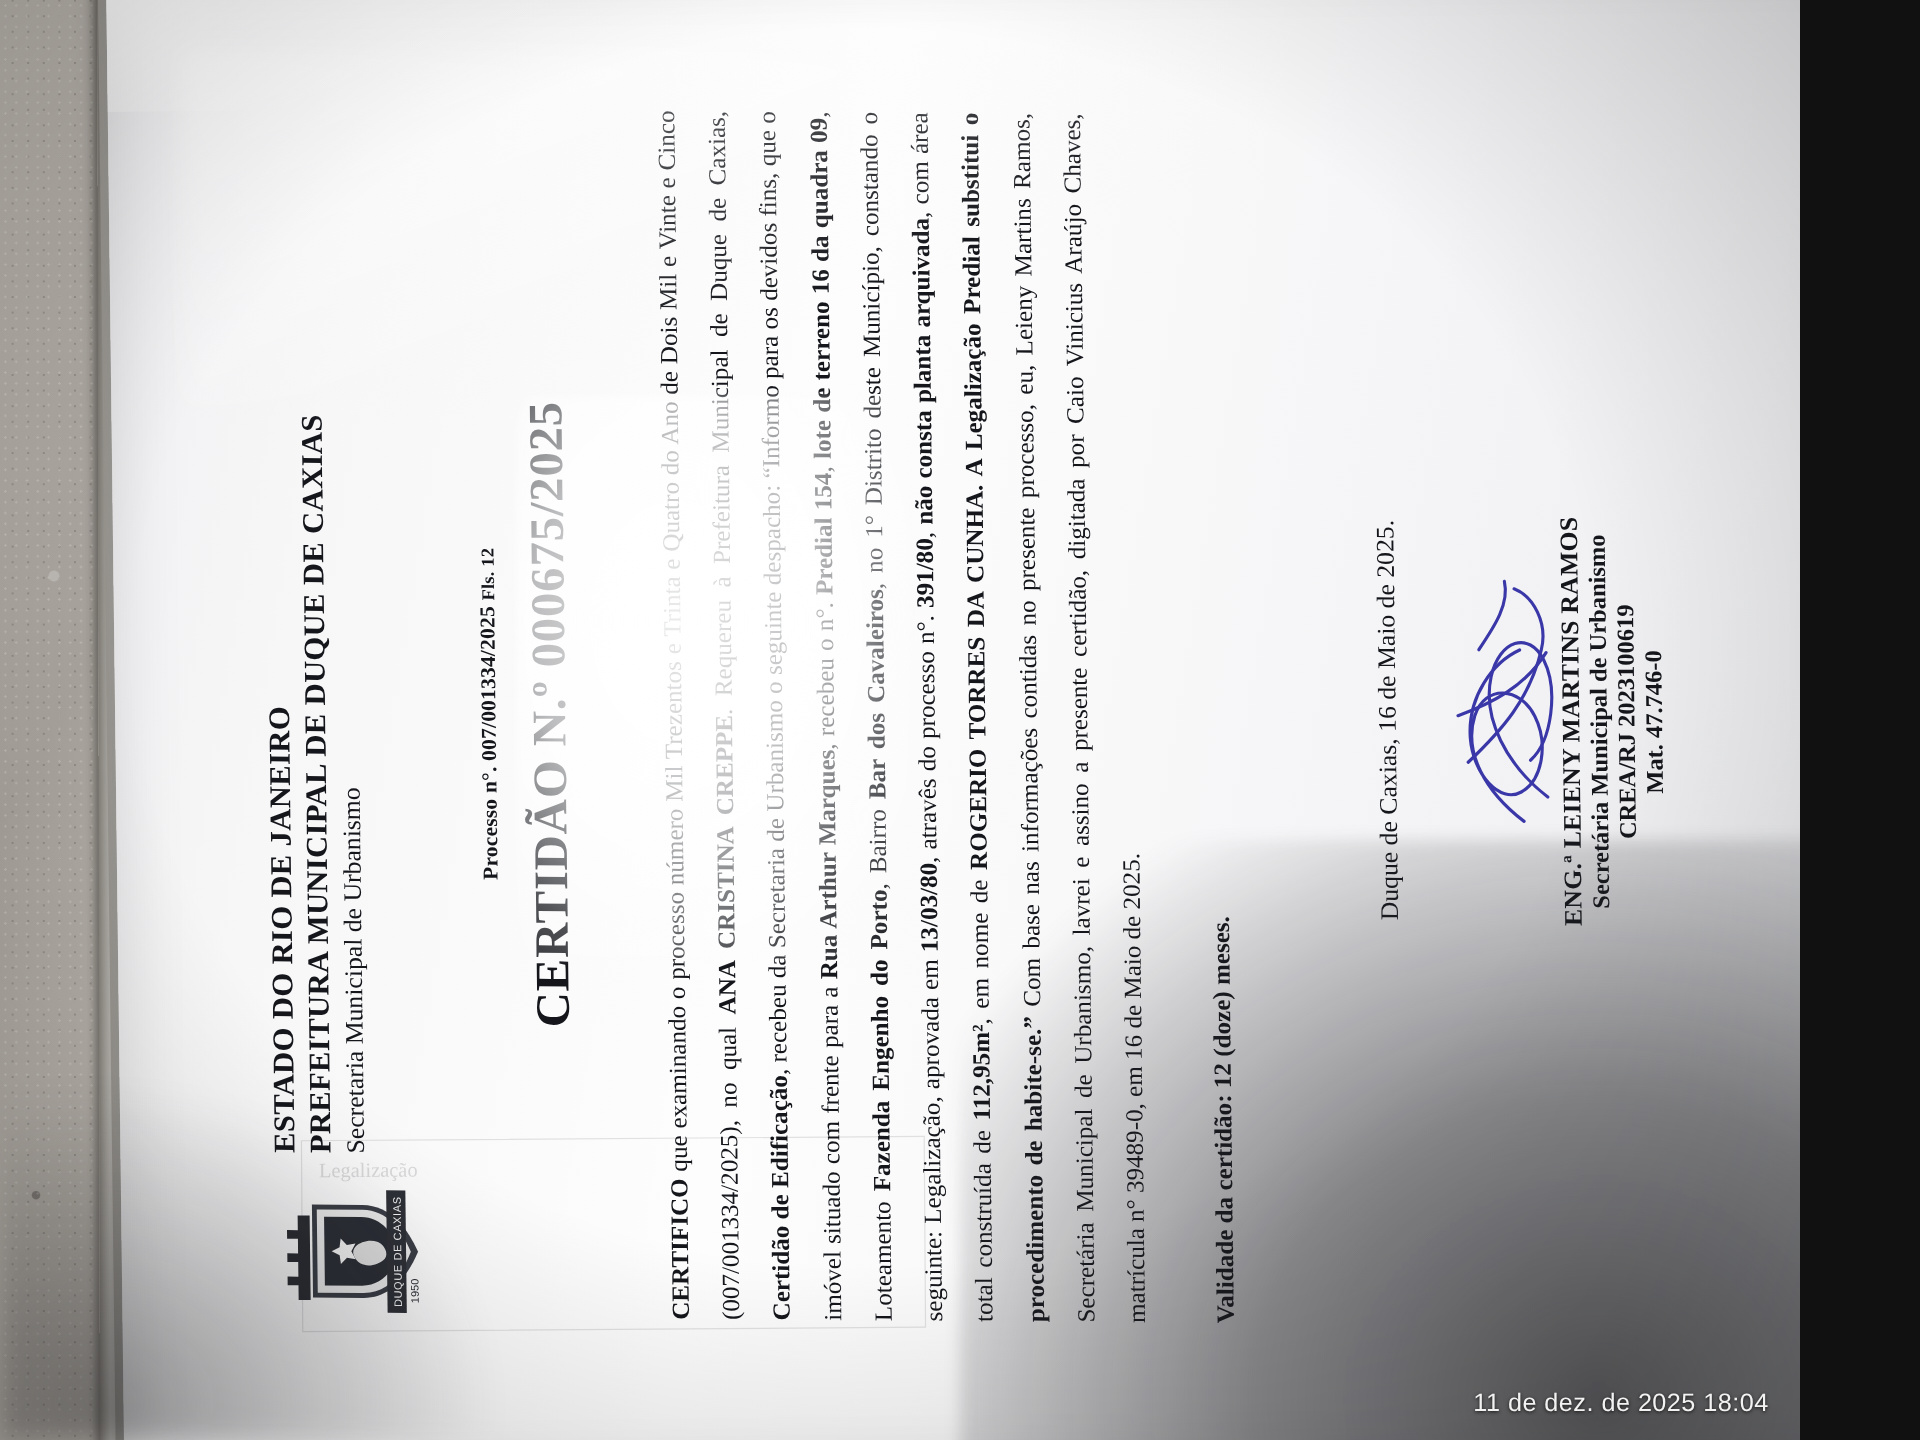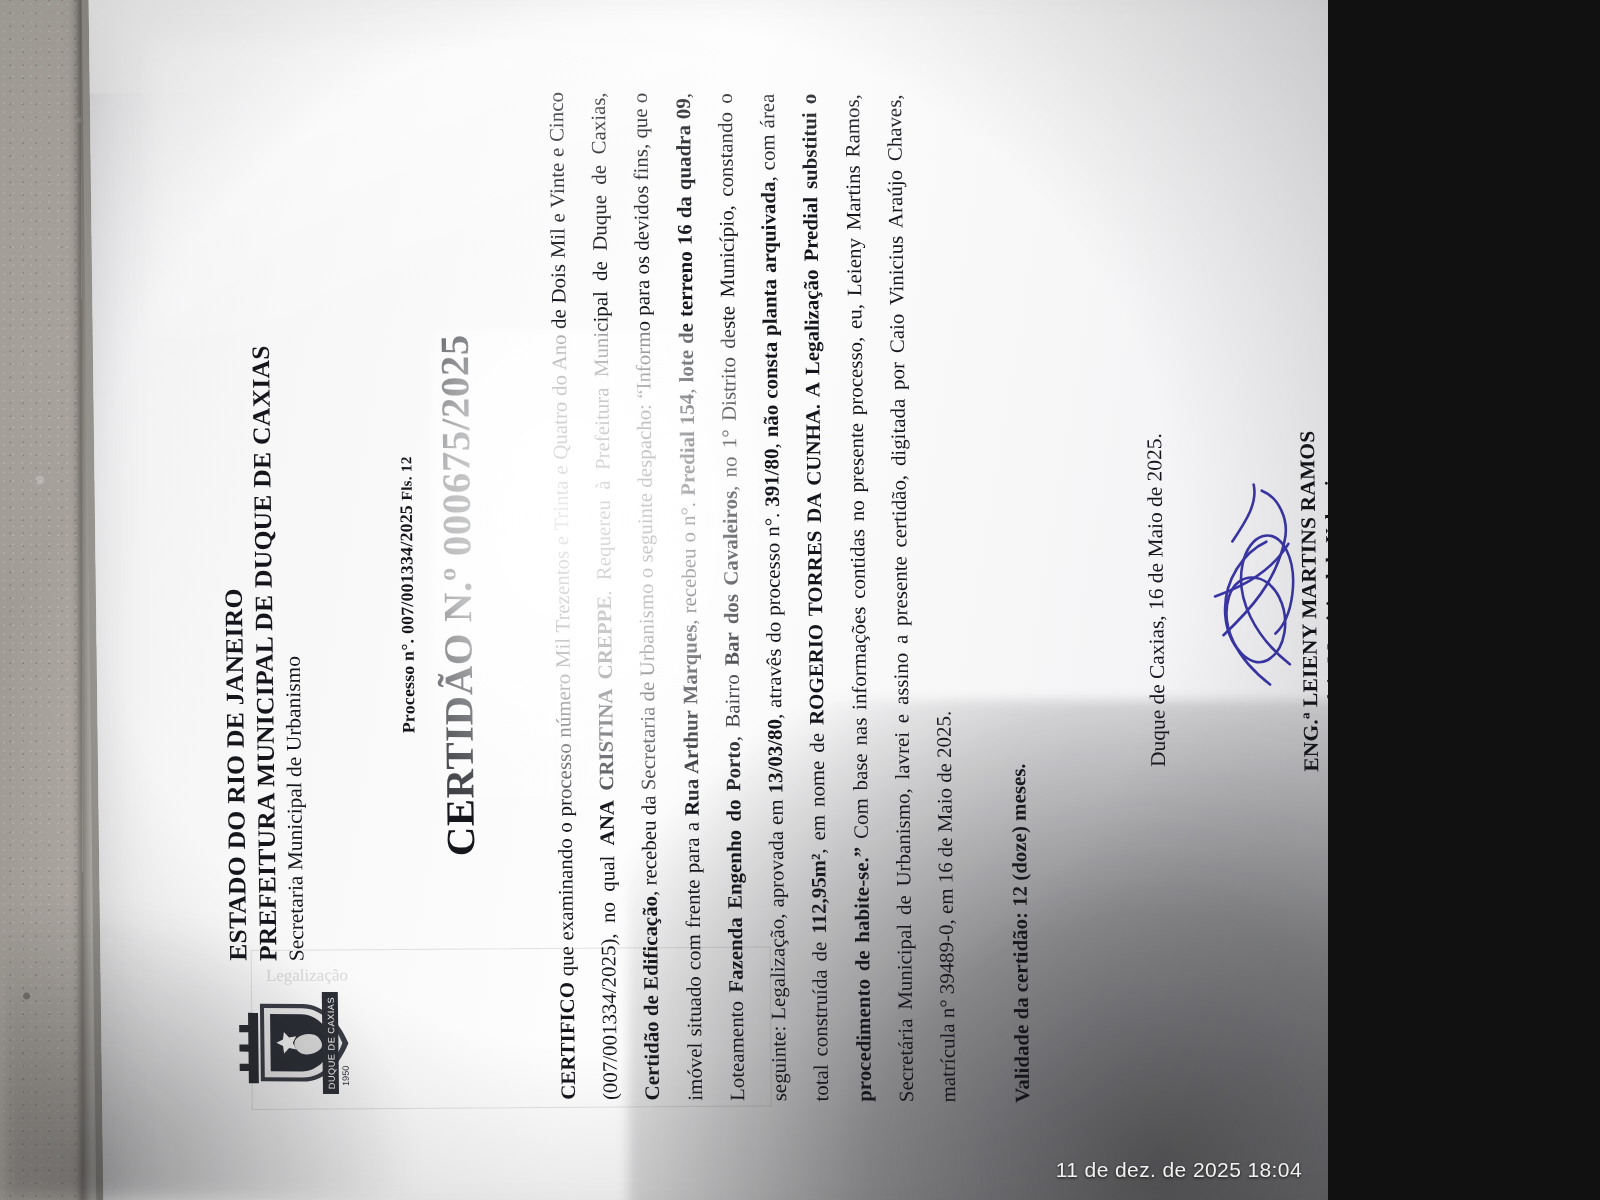--- a/index.html
+++ b/index.html
@@ -11,21 +11,21 @@
   body {
     width: 1600px;
     height: 1200px;
     overflow: hidden;
     font-family: "Liberation Serif", serif;
   }
 
   
   #scene {
     position: relative;
-    width: 1328px;
+    width: 1500px;
     height: 1200px;
     overflow: hidden;
     background: #4d7c0f;
   }
 
   
   #desk {
     position: absolute;
     inset: 0;
     background:

